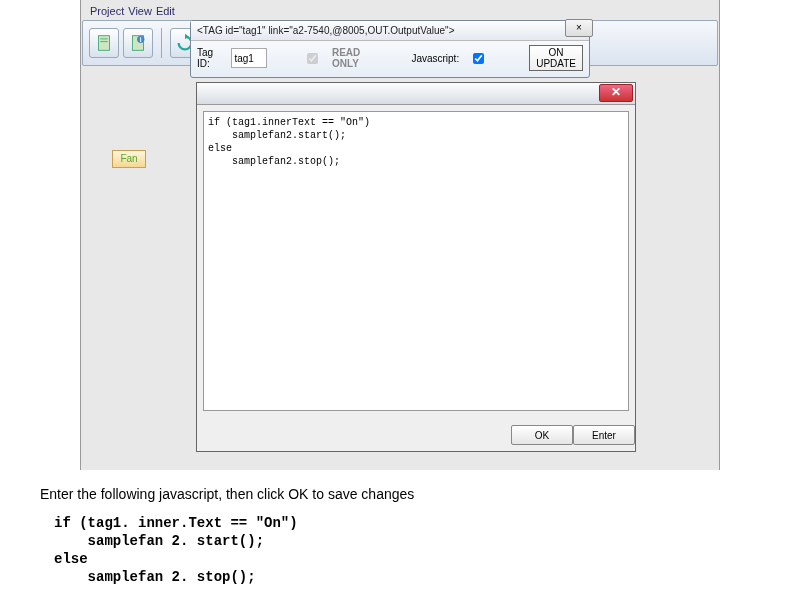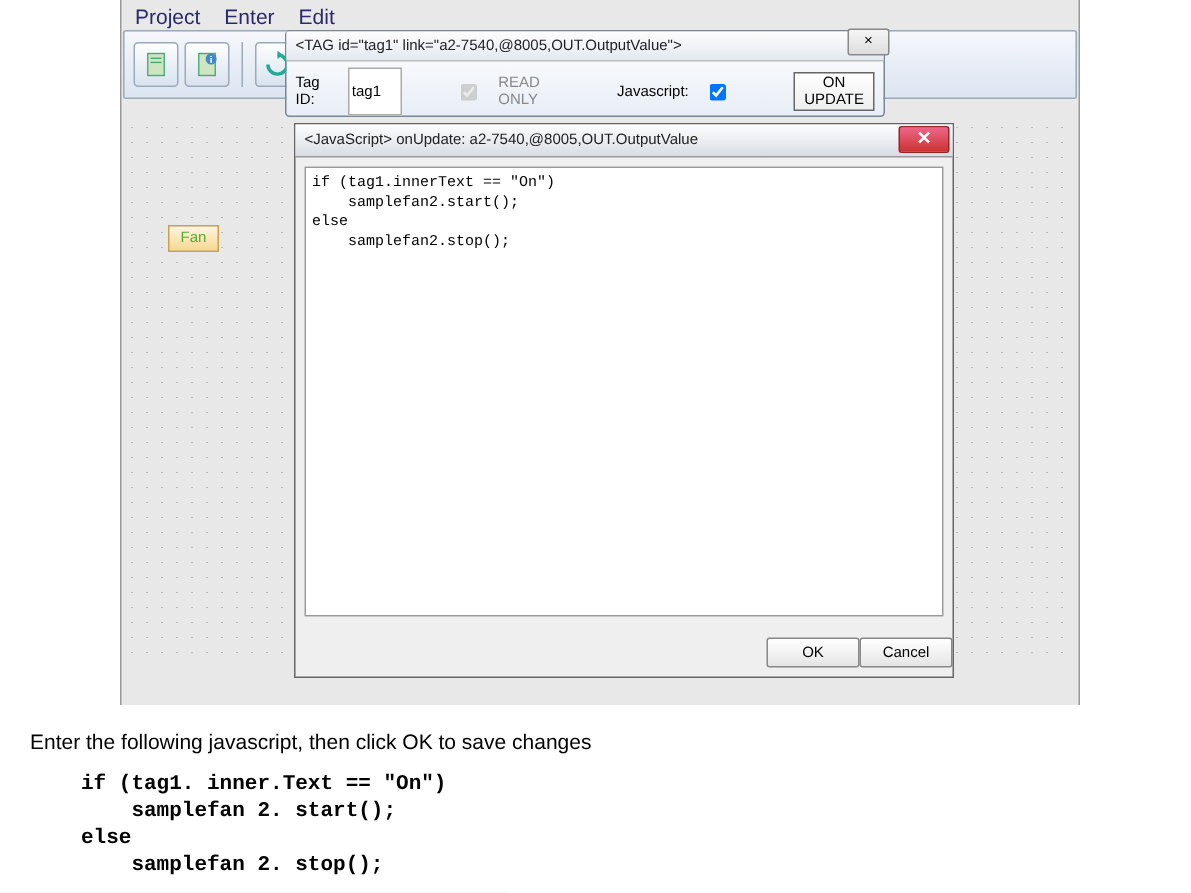--- a/index.html
+++ b/index.html
@@ -1,60 +1,60 @@
 <!DOCTYPE html>
 <html><head>
 <meta charset="utf-8">
 <style>
 * { box-sizing: border-box; margin: 0; padding: 0; }
 body { font-family: Arial, sans-serif; font-size: 11px; background: #fff; width: 794px; height: 595px; position: relative; }
 
 .editor-bg { position: absolute; left: 80px; top: 0; width: 640px; height: 470px; background: #e8e8e8; border-left: 1px solid #999; border-right: 1px solid #999; }
 .dotted { position: absolute; left: 83px; top: 80px; width: 634px; height: 360px; background-image: radial-gradient(circle, #888 0.5px, transparent 0.5px); background-size: 10px 10px; }
 
-.menubar { position: absolute; left: 82px; top: 2px; height: 18px; display: flex; gap: 16px; padding-left: 8px; align-items: center; color: #2a2a6a; font-size: 14px; }
+.menubar { position: absolute; left: 82px; top: 2px; height: 18px; display: flex; gap: 4px; padding-left: 8px; align-items: center; color: #2a2a6a; font-size: 11px; }
 .menubar span { cursor: default; }
 
 .toolbar { position: absolute; left: 82px; top: 20px; width: 636px; height: 46px; background: linear-gradient(#f5f7fb,#dbe4f0); border: 1px solid #9ab; border-radius: 2px; display: flex; align-items: center; padding-left: 6px; gap: 4px; }
 .tb-btn { width: 30px; height: 30px; border: 1px solid #9ab; border-radius: 3px; background: linear-gradient(#fefefe,#d8e2ee); display: flex; align-items: center; justify-content: center; }
 .tb-sep { width: 1px; height: 30px; background: #9ab; margin: 0 4px; }
 
 .tag-dialog { position: absolute; left: 190px; top: 20px; width: 400px; height: 58px; background: linear-gradient(#fff,#e8eef6); border: 1px solid #789; border-radius: 3px; }
 .tag-title { position: absolute; left: 0; top: 0; right: 0; height: 20px; background: linear-gradient(#fdfdfd,#e4e9f0); border-bottom: 1px solid #bbb; padding-left: 6px; font-size: 10px; line-height: 20px; color: #222; }
 .tag-close { position: absolute; right: -4px; top: -2px; width: 28px; height: 18px; background: linear-gradient(#f5f5f5,#ddd); border: 1px solid #888; border-radius: 2px; text-align: center; font-size: 10px; line-height: 16px; }
 .tag-body { position: absolute; top: 24px; left: 6px; right: 6px; display: flex; align-items: center; gap: 14px; font-size: 10px; }
-.tag-id-input { width: 36px; height: 32px; border: 1px solid #aaa; font-size: 10px; padding: 0 2px; }
+.tag-id-input { width: 36px; height: 20px; border: 1px solid #aaa; font-size: 10px; padding: 0 2px; }
 .ro-chk { width: 11px; height: 11px; }
-.ro-label { color: #888; }
+.ro-label { color: #888; font-weight: bold; }
 .js-chk { width: 11px; height: 11px; }
 .onupdate-btn { font-size: 10px; padding: 1px 6px; border: 1px solid #666; background: linear-gradient(#fff,#eee); margin-left: 31px; }
 
 .js-dialog { position: absolute; left: 196px; top: 82px; width: 440px; height: 370px; background: #efefef; border: 1px solid #666; }
 .js-titlebar { height: 22px; background: linear-gradient(#fdfdfd,#d8dde4); border-bottom: 1px solid #999; display: flex; align-items: center; padding-left: 6px; font-size: 10px; color: #222; position: relative; }
 .js-close { position: absolute; right: 2px; top: 1px; width: 34px; height: 18px; background: linear-gradient(#e68,#c33); border: 1px solid #922; border-radius: 2px; color: #fff; text-align: center; font-size: 12px; line-height: 15px; font-weight: bold; }
 .js-text { position: absolute; left: 6px; top: 28px; right: 6px; height: 300px; background: #fff; border: 1px solid #999; padding: 4px; font-family: 'Courier New', monospace; font-size: 10px; line-height: 13px; white-space: pre; overflow: hidden; }
 .js-btns { position: absolute; bottom: 6px; left: 0; right: 0; display: flex; justify-content: flex-end; gap: 0; }
 .dlg-btn { width: 62px; height: 20px; font-size: 10px; border: 1px solid #888; background: linear-gradient(#fff,#e5e5e5); border-radius: 2px; }
 
 .fan-tab { position: absolute; left: 112px; top: 150px; width: 34px; height: 18px; background: linear-gradient(#fff5e0,#f5d890); border: 1px solid #c9a050; font-size: 10px; text-align: center; line-height: 16px; color: #5a3; }
 
-.instructions { position: absolute; left: 20px; top: 486px; font-size: 14px; font-family: Arial; }
+.instructions { position: absolute; left: 40px; top: 486px; font-size: 14px; font-family: Arial; }
 .code-block { position: absolute; left: 54px; top: 514px; font-family: 'Courier New', monospace; font-size: 14px; font-weight: bold; white-space: pre; line-height: 18px; }
 
 .icon-svg { width: 22px; height: 22px; }
 </style>
 </head>
 <body>
 
 <div class="editor-bg"></div>
 <div class="dotted"></div>
 
 <div class="menubar">
   <span>Project</span>
-  <span>Enter</span>
+  <span>View</span>
   <span>Edit</span>
 </div>
 
 <div class="toolbar">
   <div class="tb-btn">
     <svg class="icon-svg" viewBox="0 0 24 24">
         <rect x="6" y="4" width="12" height="16" fill="#cfe4c0" stroke="#4a7"></rect>
         <rect x="8" y="7" width="8" height="1" fill="#4a7"></rect>
         <rect x="8" y="10" width="8" height="1" fill="#4a7"></rect>
       </svg>
@@ -88,30 +88,29 @@
     <span class="ro-label">READ ONLY</span>
     <span style="width:22px"></span>
     <span>Javascript:</span>
     <input type="checkbox" class="js-chk" checked="" style="">
     <button class="onupdate-btn">ON UPDATE</button>
   </div>
 </div>
 
 <div class="js-dialog">
   <div class="js-titlebar">
-    <span>&lt;JavaScript&gt; onUpdate: a2-7540,@8005,OUT.OutputValue</span>
     <div class="js-close">✕</div>
   </div>
   <div class="js-text">if (tag1.innerText == "On")
     samplefan2.start();
 else
     samplefan2.stop();</div>
   <div class="js-btns">
     <button class="dlg-btn">OK</button>
-    <button class="dlg-btn">Cancel</button>
+    <button class="dlg-btn">Enter</button>
   </div>
 </div>
 
 <div class="instructions">Enter the following javascript, then click OK to save changes</div>
 <div class="code-block">if (tag1. inner.Text == "On")
     samplefan 2. start();
 else
     samplefan 2. stop();</div>
 
 </body></html>

